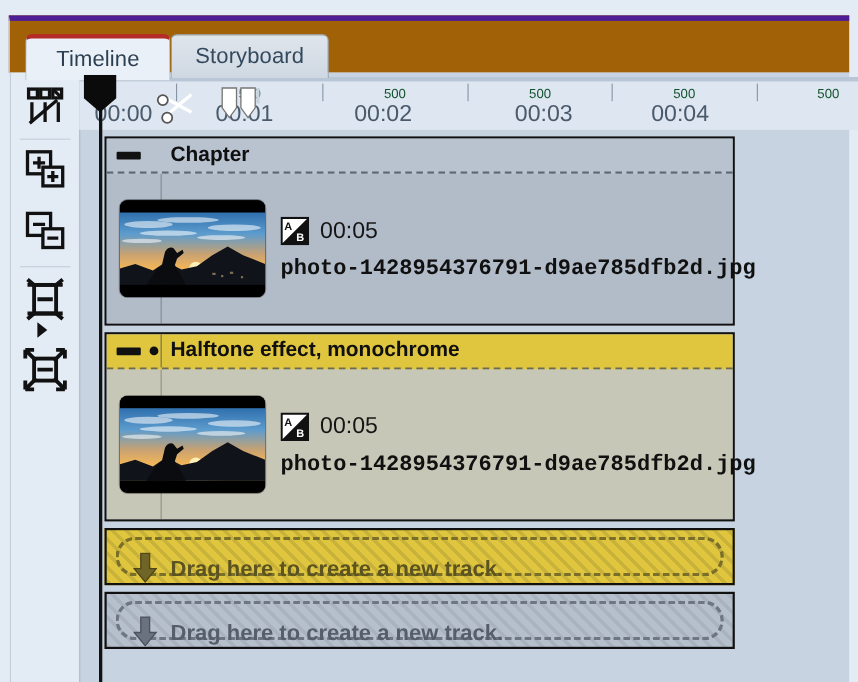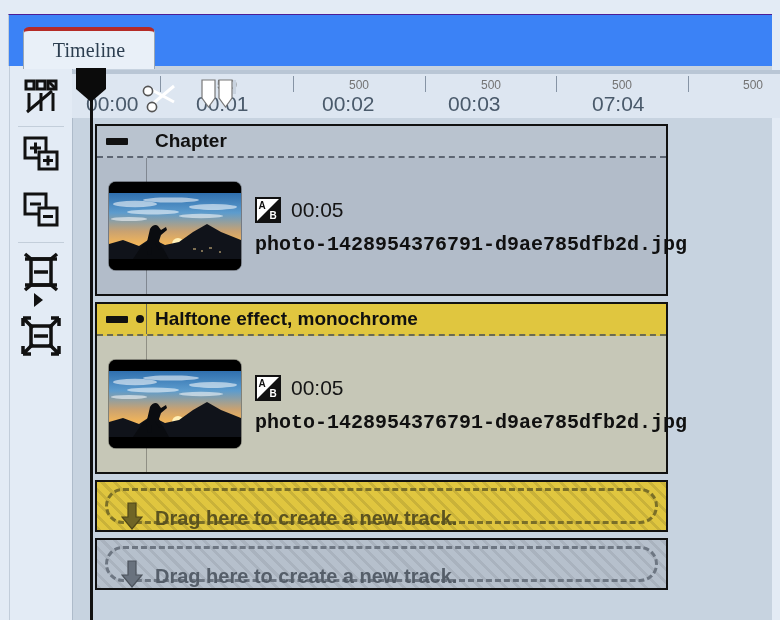--- a/index.html
+++ b/index.html
@@ -13,25 +13,24 @@
     position: relative;
     width: 780px; height: 620px;
     background: #e3ebf5;
   }
 
   
   .tabstrip {
     position: absolute;
     left: 8px; top: 14px;
     width: 764px; height: 52px;
-    border-top: 1px solid #4c1d95;
+    border-top: 5px solid #4c1d95;
     border-left: 1px solid #c2cdda;
-    background: #3b82f6;
-    box-sizing: border-box;
-    font-family: Liberation Serif, serif;
+    background: #a16207;
+    box-sizing: border-box;
   }
   .tab {
     position: absolute;
     top: 12px;
     height: 40px;
     box-sizing: border-box;
     border: 1px solid #9aa7b4;
     border-bottom: none;
     border-radius: 6px 6px 0 0;
     font-size: 20px;
@@ -111,21 +110,21 @@
   .tick {
     position: absolute;
     top: 6px;
     width: 1px; height: 16px;
     background: #8694a5;
   }
   .tick-label-500 {
     position: absolute;
     top: 8px;
     font-size: 12px;
-    color: #737373;
+    color: #14532d;
   }
   .tick-label-big {
     position: absolute;
     top: 22px;
     font-size: 21px;
     color: #4a5a6b;
     white-space: nowrap;
   }
 
   
@@ -301,20 +300,23 @@
   }
 </style>
 </head>
 <body>
 
 <div id="root">
 
   <div class="tabstrip">
     <div class="tab active">
       <span>Timeline</span>
+    </div>
+    <div class="tab inactive">
+      <span>Storyboard</span>
     </div>
   </div>
 
   <div class="lefttoolbar">
 
     <div class="tb-btn" style="top:8px">
       <span>
         <svg width="38" height="38" viewBox="0 0 38 38">
           <rect x="4" y="4" width="8" height="8" fill="none" stroke="#111" stroke-width="3"></rect>
           <rect x="15" y="4" width="8" height="8" fill="none" stroke="#111" stroke-width="3"></rect>
@@ -397,22 +399,22 @@
 
     <div class="tick-label-500" style="left:145px">500</div>
     <div class="tick-label-500" style="left:277px">500</div>
     <div class="tick-label-500" style="left:409px">500</div>
     <div class="tick-label-500" style="left:540px">500</div>
     <div class="tick-label-500" style="left:671px">500</div>
 
     <div class="tick-label-big" style="left:14px">00:00</div>
     <div class="tick-label-big" style="left:124px">00:01</div>
     <div class="tick-label-big" style="left:250px">00:02</div>
-    <div class="tick-label-big" style="left:376px">00:03</div>
-    <div class="tick-label-big" style="left:520px">07:04</div>
+    <div class="tick-label-big" style="left:396px">00:03</div>
+    <div class="tick-label-big" style="left:520px">00:04</div>
   </div>
 
   <div class="scissors">
     <svg width="40" height="36" viewBox="0 0 40 36">
       <g stroke="#fff" stroke-width="2.4" fill="#fff">
         <path d="M10 26 L34 6" stroke="#fff" stroke-width="3" fill="none"></path>
         <path d="M12 10 L34 22" stroke="#fff" stroke-width="3" fill="none"></path>
         <circle cx="8" cy="11" r="4.6" fill="#fff" stroke="#555" stroke-width="1.6"></circle>
         <circle cx="12" cy="27" r="4.6" fill="#fff" stroke="#555" stroke-width="1.6"></circle>
       </g>

